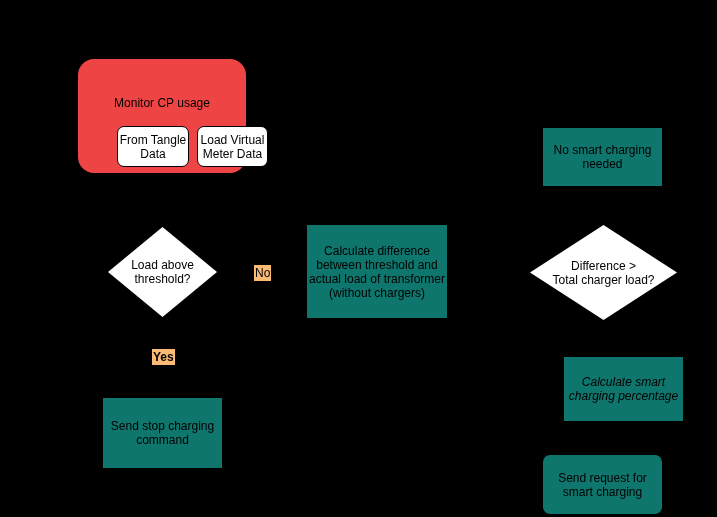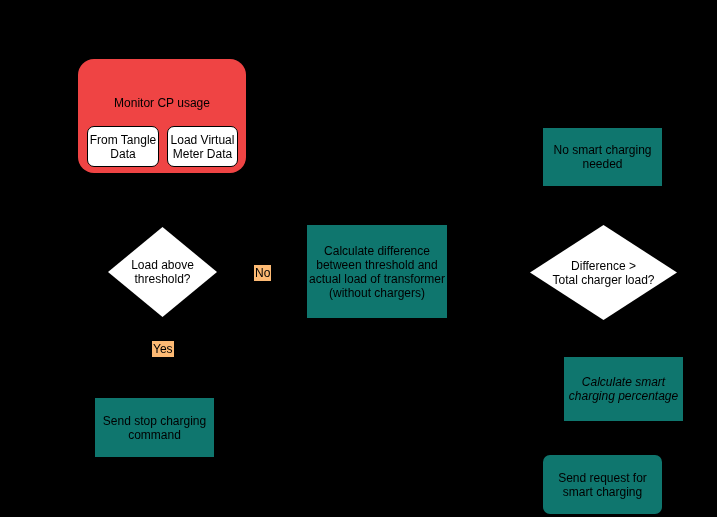--- a/index.html
+++ b/index.html
@@ -49,20 +49,21 @@
     border: 1px solid #000000;
     border-radius: 7px;
     display: flex;
     align-items: center;
     justify-content: center;
     text-align: center;
     font-size: 12px;
     line-height: 14px;
     white-space: pre-line;
     box-sizing: border-box;
+    margin-left: 30px;
   }
   .diamond {
     position: absolute;
   }
   .diamond-shape {
     position: absolute;
     inset: 0;
     background: #ffffff;
     clip-path: polygon(50% 0%, 100% 50%, 50% 100%, 0% 50%);
   }
@@ -89,22 +90,22 @@
   #grp-monitor   { left: 78px;  top: 59px;  width: 168px; height: 114px; }
   #sub-tangle    { left: 9px;   top: 67px;  width: 72px;  height: 41px; }
   #sub-virtual   { left: 89px;  top: 67px;  width: 71px;  height: 41px; }
   #dec-load      { left: 108px; top: 227px; width: 109px; height: 90px; }
   #lbl-no        { left: 254px; top: 265px; }
   #proc-calcdiff { left: 307px; top: 225px; width: 140px; height: 93px; }
   #proc-nosmart  { left: 543px; top: 128px; width: 119px; height: 58px; }
   #dec-diff      { left: 530px; top: 225px; width: 147px; height: 95px; }
   #proc-calcpct  { left: 564px; top: 357px; width: 119px; height: 64px; font-style: italic; }
   #proc-sendreq  { left: 543px; top: 455px; width: 119px; height: 59px; border-radius: 7px; }
-  #lbl-yes       { left: 152px; top: 341px; }
-  #proc-sendstop { left: 95px; top: 398px; width: 119px; height: 59px; }
+  #lbl-yes       { left: 152px; top: 349px; font-weight: bold; }
+  #proc-sendstop { left: 103px; top: 398px; width: 119px; height: 70px; }
 </style>
 </head>
 <body>
 
 <div class="canvas">
 
   <div class="group" id="grp-monitor">
     <div class="group-title">Monitor CP usage</div>
     <div class="subnode" id="sub-tangle">
       <span>From Tangle

